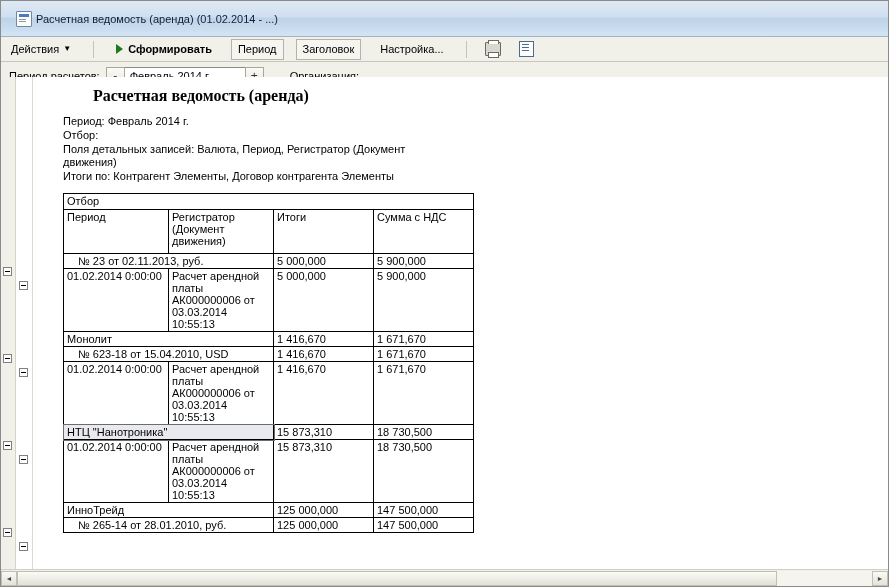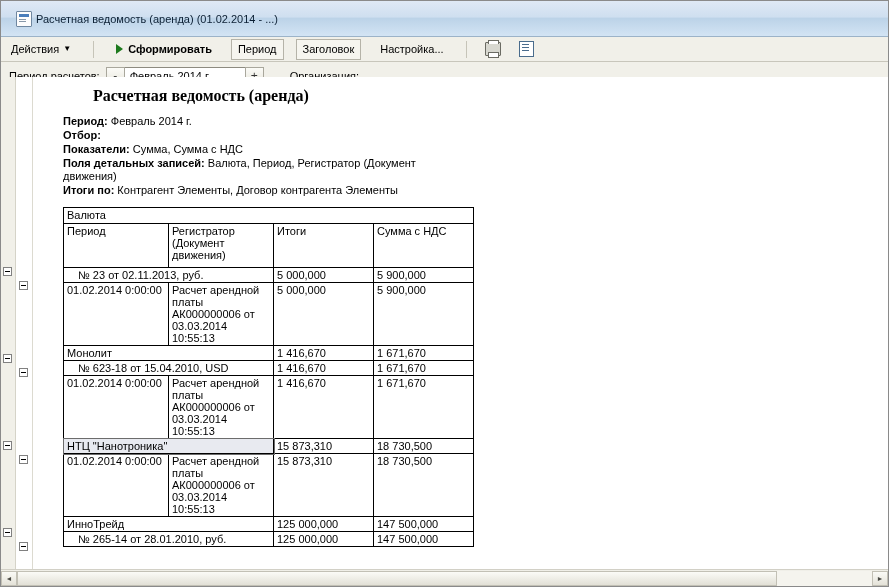--- a/index.html
+++ b/index.html
@@ -221,21 +221,21 @@
     font-size: 16px;
     font-weight: bold;
     margin: 0 0 10px 50px;
     font-family: "Liberation Serif", serif;
   }
   .meta-line {
     font-size: 11px;
     margin: 0 0 1px 20px;
     line-height: 13px;
   }
-  .meta-line .lbl { font-weight: bold; }
+  .meta-line .lbl { font-weight: normal; }
 
   
   table.rep {
     border-collapse: collapse;
     margin: 10px 0 0 20px;
     table-layout: fixed;
     font-size: 11px;
   }
   table.rep td, table.rep th {
     border: 1px solid #000;
@@ -381,44 +381,40 @@
     <div class="report-body">
       <h1 class="rep-title">Расчетная ведомость (аренда)</h1>
 
       <div class="meta-line">
         <span class="lbl">Период:</span>
         <span>Февраль 2014 г.</span>
       </div>
       <div class="meta-line">
         <span class="lbl">Отбор:</span>
         <span></span>
-      </div>
-      <div class="meta-line">
-        <span class="lbl">Показатели:</span>
-        <span>Сумма, Сумма с НДС</span>
       </div>
       <div class="meta-line" style="max-width:370px;">
         <span class="lbl">Поля детальных записей:</span>
         <span>Валюта, Период, Регистратор (Документ движения)</span>
       </div>
       <div class="meta-line">
         <span class="lbl">Итоги по:</span>
         <span>Контрагент Элементы, Договор контрагента Элементы</span>
       </div>
 
       <table class="rep">
         <colgroup>
           <col class="c-period">
             <col class="c-reg">
             <col class="c-sum">
             <col class="c-sumnds">
         </colgroup>
         <tbody>
           <tr>
-            <td class="hdr-details" colspan="4">Валюта</td>
+            <td class="hdr-details" colspan="4">Отбор</td>
           </tr>
           <tr>
             <td class="hdr-cell">Период</td>
             <td class="hdr-cell">Регистратор (Документ движения)</td>
             <td class="hdr-cell hdr-center">Итоги</td>
             <td class="hdr-cell hdr-center">Сумма с НДС</td>
           </tr>
 
           <tr>
             <td colspan="2" style="padding-left:14px;">№ 23 от 02.11.2013, руб.</td>

